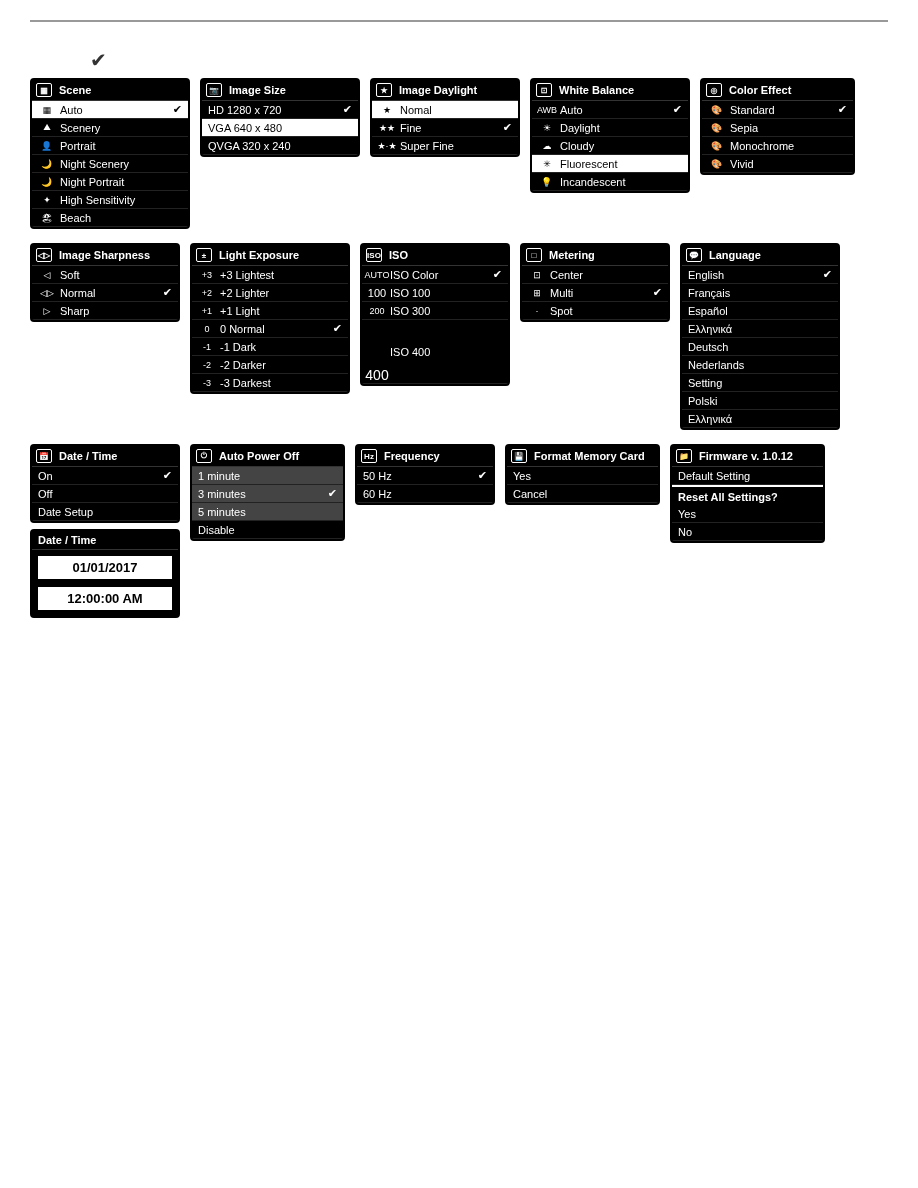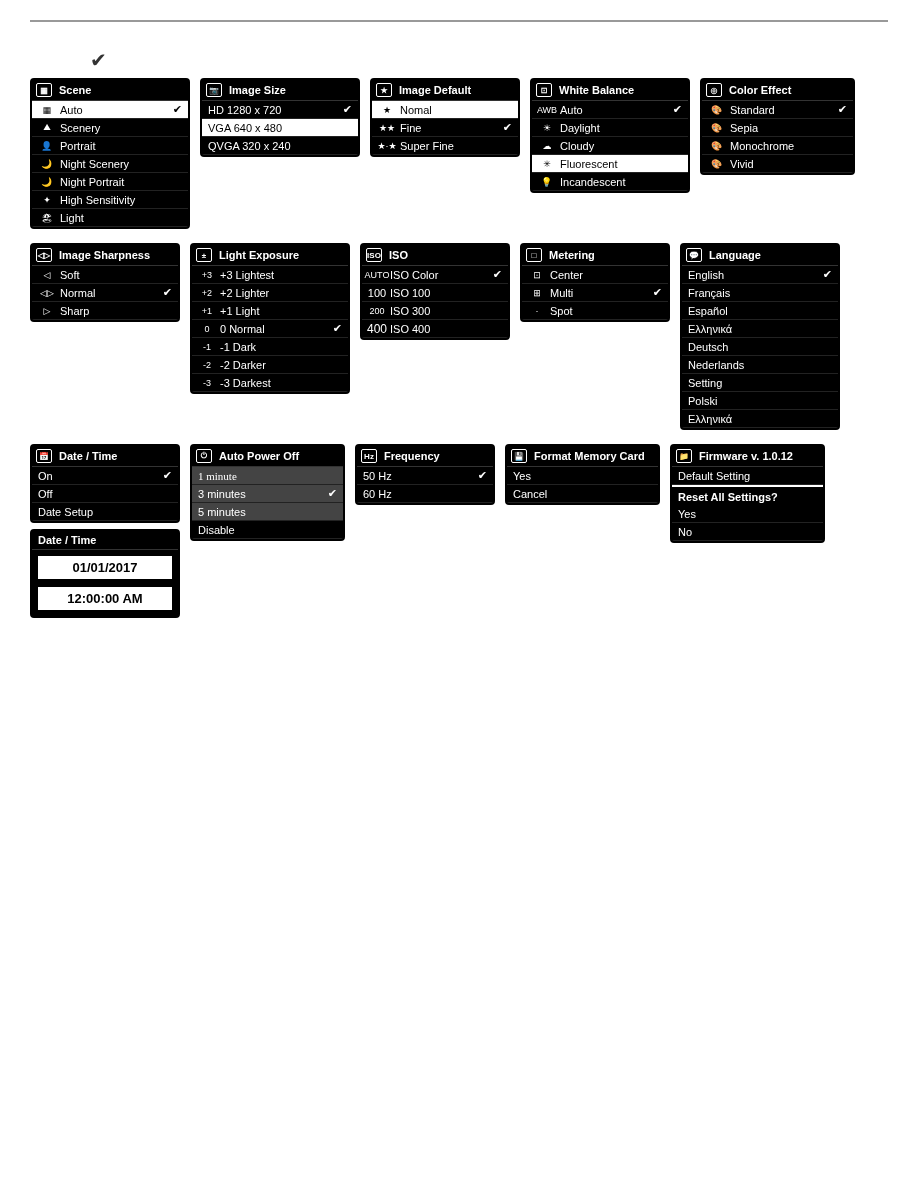--- a/index.html
+++ b/index.html
@@ -196,21 +196,21 @@
           <div class="menu-item">
             <span class="item-icon" style="font-size: 9px; width: 18px; flex-shrink: 0;">🌙</span>
             <span>Night Portrait</span>
           </div>
           <div class="menu-item">
             <span class="item-icon" style="font-size: 9px; width: 18px; flex-shrink: 0;">✦</span>
             <span>High Sensitivity</span>
           </div>
           <div class="menu-item">
             <span class="item-icon" style="font-size: 9px; width: 18px; flex-shrink: 0;">🏖</span>
-            <span>Light</span>
+            <span>Beach</span>
           </div>
         </div>
       </div>
       <div class="menu-card" style="min-width: 160px; max-width: 160px;">
         <div class="menu-card-header">
           <span class="icon-box" style="font-size: 8px; border: 1.5px solid rgb(255, 255, 255); border-radius: 2px; width: 16px; height: 14px; display: inline-flex; align-items: center; justify-content: center; margin-right: 3px;">📷</span>
           <span>Image Size</span>
         </div>
         <div class="menu-card-body">
           <div class="menu-item">
@@ -221,21 +221,21 @@
             <span>VGA 640 x 480</span>
           </div>
           <div class="menu-item">
             <span>QVGA 320 x 240</span>
           </div>
         </div>
       </div>
       <div class="menu-card" style="min-width: 150px; max-width: 150px;">
         <div class="menu-card-header">
           <span class="icon-box" style="font-size: 8px; border: 1.5px solid rgb(255, 255, 255); border-radius: 2px; width: 16px; height: 14px; display: inline-flex; align-items: center; justify-content: center; margin-right: 3px;">★</span>
-          <span>Image Default</span>
+          <span>Image Daylight</span>
         </div>
         <div class="menu-card-body">
           <div class="menu-item selected">
             <span class="item-icon" style="font-size: 9px; width: 18px; flex-shrink: 0;">★</span>
             <span>Nomal</span>
           </div>
           <div class="menu-item">
             <span class="item-icon" style="font-size: 9px; width: 18px; flex-shrink: 0;">★★</span>
             <span>Fine</span>
             <span class="checkmark" style="margin-left: auto; font-size: 11px; color: rgb(255, 255, 255);">✔</span>
@@ -374,21 +374,21 @@
           </div>
           <div class="menu-item">
             <span class="item-icon" style="font-size: 11px; width: 18px; flex-shrink: 0;">100</span>
             <span>ISO 100</span>
           </div>
           <div class="menu-item">
             <span class="item-icon" style="font-size: 9px; width: 18px; flex-shrink: 0;">200</span>
             <span>ISO 300</span>
           </div>
           <div class="menu-item">
-            <span class="item-icon" style="font-size: 12px; width: 18px; flex-shrink: 0;">400</span>
+            <span class="item-icon" style="font-size: 14px; width: 18px; flex-shrink: 0; margin-top: 47px;">400</span>
             <span>ISO 400</span>
           </div>
         </div>
       </div>
       <div class="menu-card" style="min-width: 150px; max-width: 150px;">
         <div class="menu-card-header">
           <span class="icon-box" style="font-size: 8px; border: 1.5px solid rgb(255, 255, 255); border-radius: 2px; width: 16px; height: 14px; display: inline-flex; align-items: center; justify-content: center; margin-right: 3px;">□</span>
           <span>Metering</span>
         </div>
         <div class="menu-card-body">
@@ -470,21 +470,21 @@
           <div class="date-time-display">01/01/2017</div>
           <div class="date-time-display">12:00:00 AM</div>
         </div>
       </div>
       <div class="menu-card" style="min-width: 155px; max-width: 155px;">
         <div class="menu-card-header">
           <span class="icon-box" style="font-size: 8px; border: 1.5px solid rgb(255, 255, 255); border-radius: 2px; width: 16px; height: 14px; display: inline-flex; align-items: center; justify-content: center; margin-right: 3px;">⏻</span>
           <span>Auto Power Off</span>
         </div>
         <div class="menu-card-body">
-          <div class="menu-item" style="background: rgb(68, 68, 68); color: rgb(255, 255, 255); font-family: Liberation Serif, serif;">
+          <div class="menu-item" style="background: rgb(68, 68, 68); color: rgb(255, 255, 255);">
             <span>1 minute</span>
           </div>
           <div class="menu-item" style="background: rgb(68, 68, 68); color: rgb(255, 255, 255);">
             <span>3 minutes</span>
             <span class="checkmark" style="margin-left: auto; font-size: 11px; color: rgb(255, 255, 255);">✔</span>
           </div>
           <div class="menu-item" style="background: rgb(68, 68, 68); color: rgb(255, 255, 255);">
             <span>5 minutes</span>
           </div>
           <div class="menu-item">

